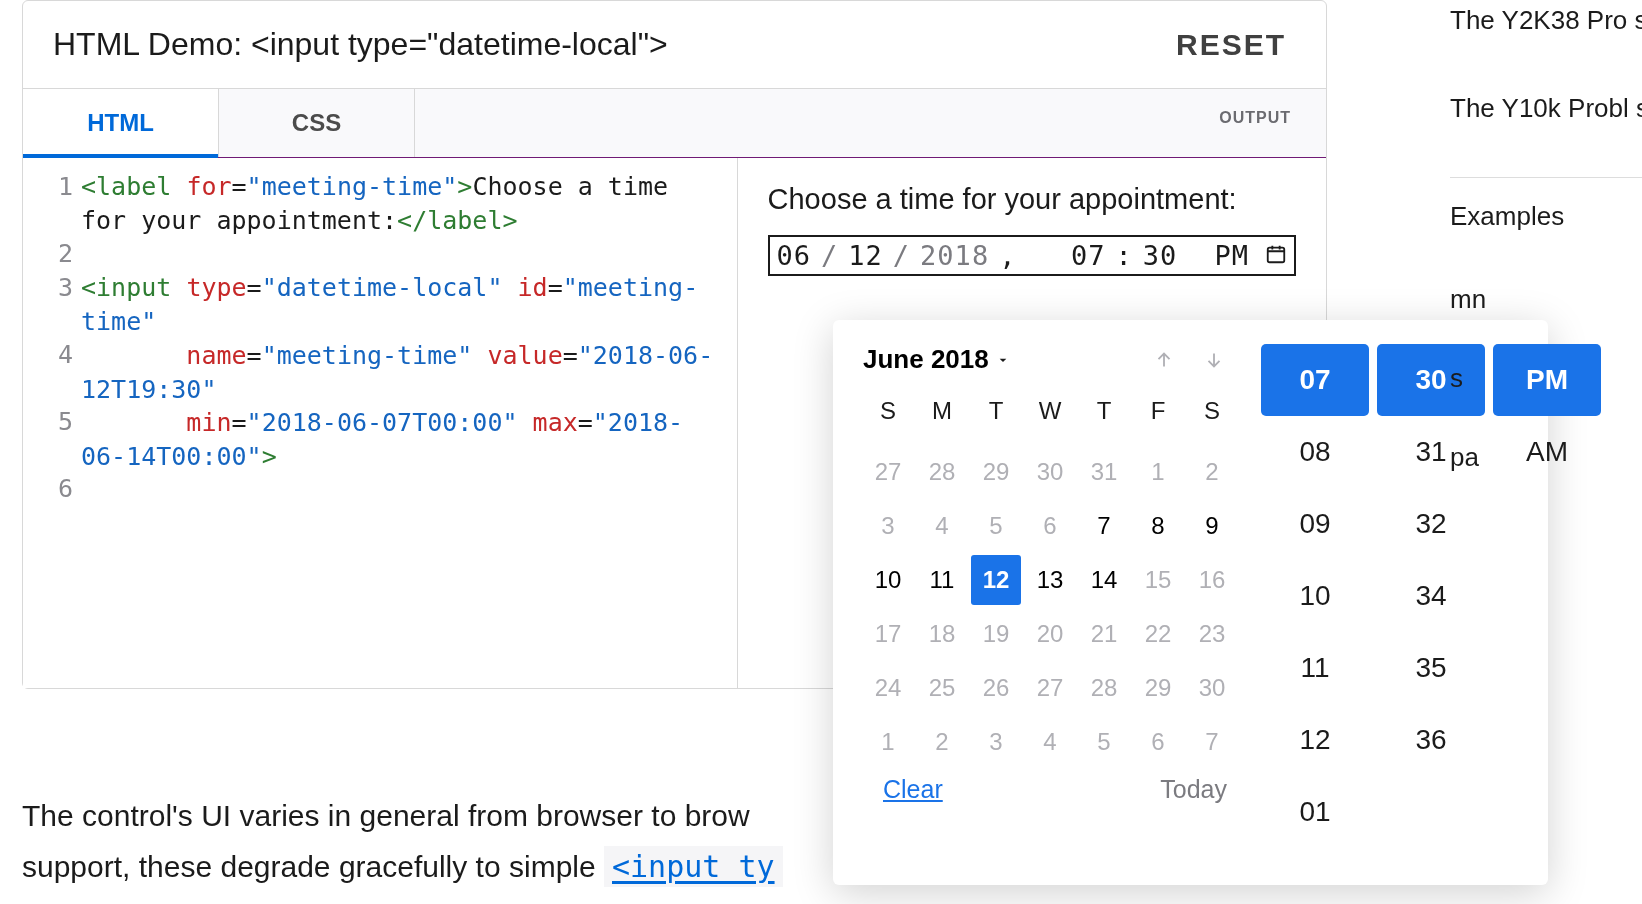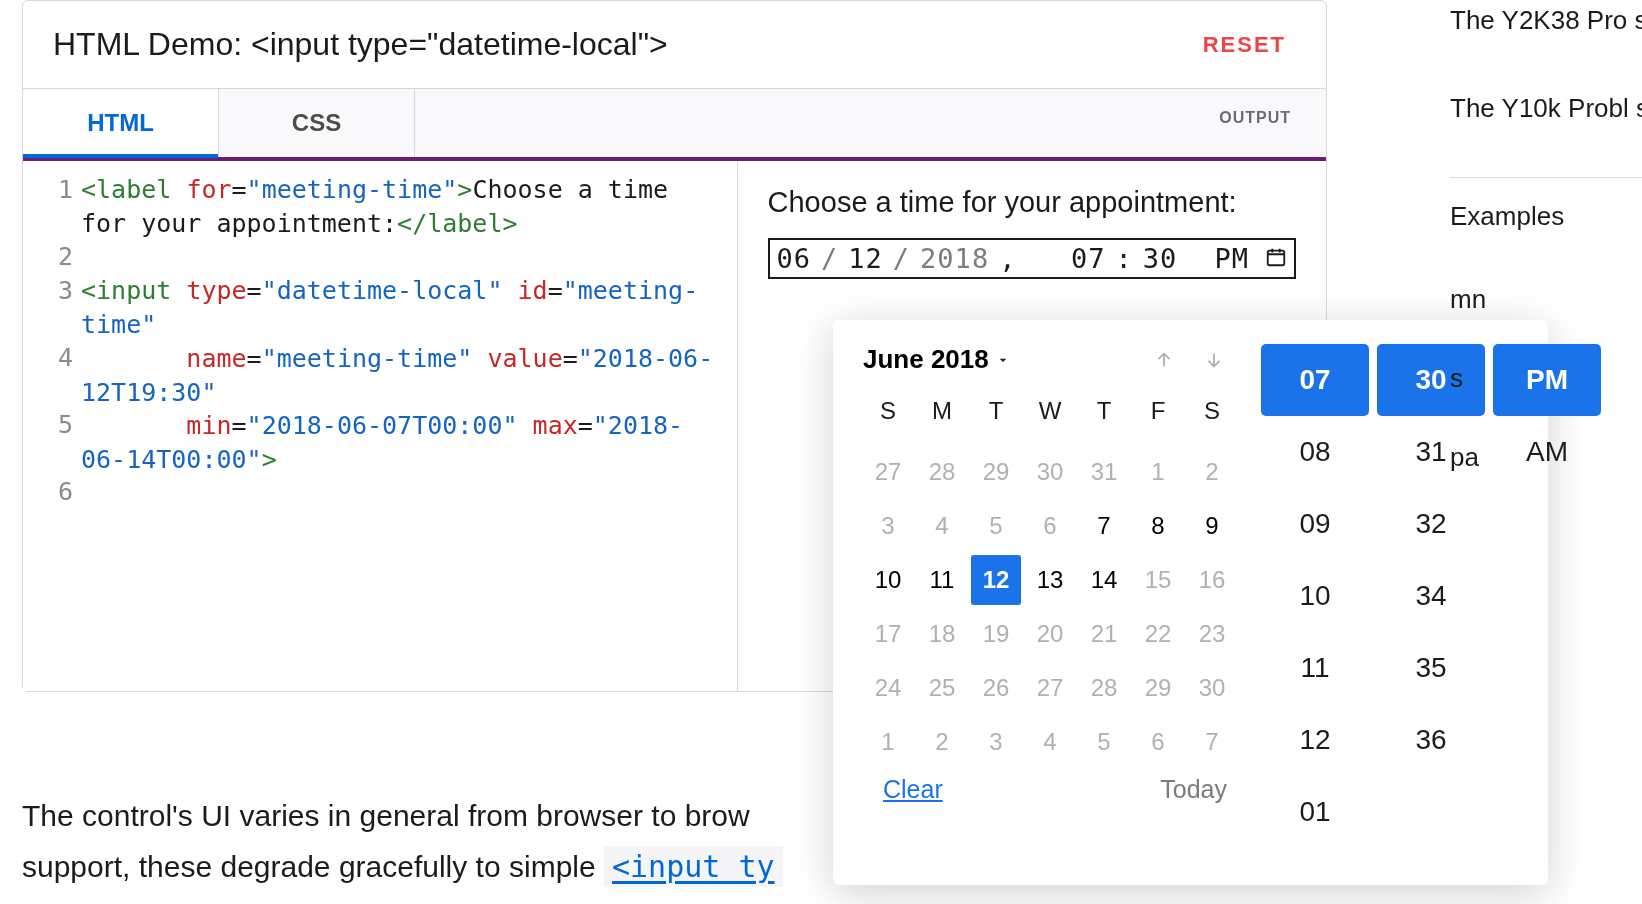--- a/index.html
+++ b/index.html
@@ -23,32 +23,32 @@
       justify-content: space-between;
       align-items: center;
       padding: 25px 40px 25px 30px;
     }
     .panel-title {
       font-size: 32px;
       font-weight: 400;
       color: #1b1b1b;
     }
     .reset {
-      font-size: 22px;
+      font-size: 30px;
       font-weight: 700;
       letter-spacing: 2px;
-      color: #ef4444;
+      color: #404040;
       background: none;
       border: none;
       cursor: pointer;
     }
     .tabs {
       display: flex;
       border-top: 1px solid #d8d8d8;
-      border-bottom: 4px solid #701a75;
+      border-bottom: 1px solid #701a75;
       background: #f9f9fb;
       position: relative;
     }
     .tab {
       width: 196px;
       text-align: center;
       padding: 20px 0;
       font-size: 24px;
       font-weight: 700;
       color: #4b4b4b;

